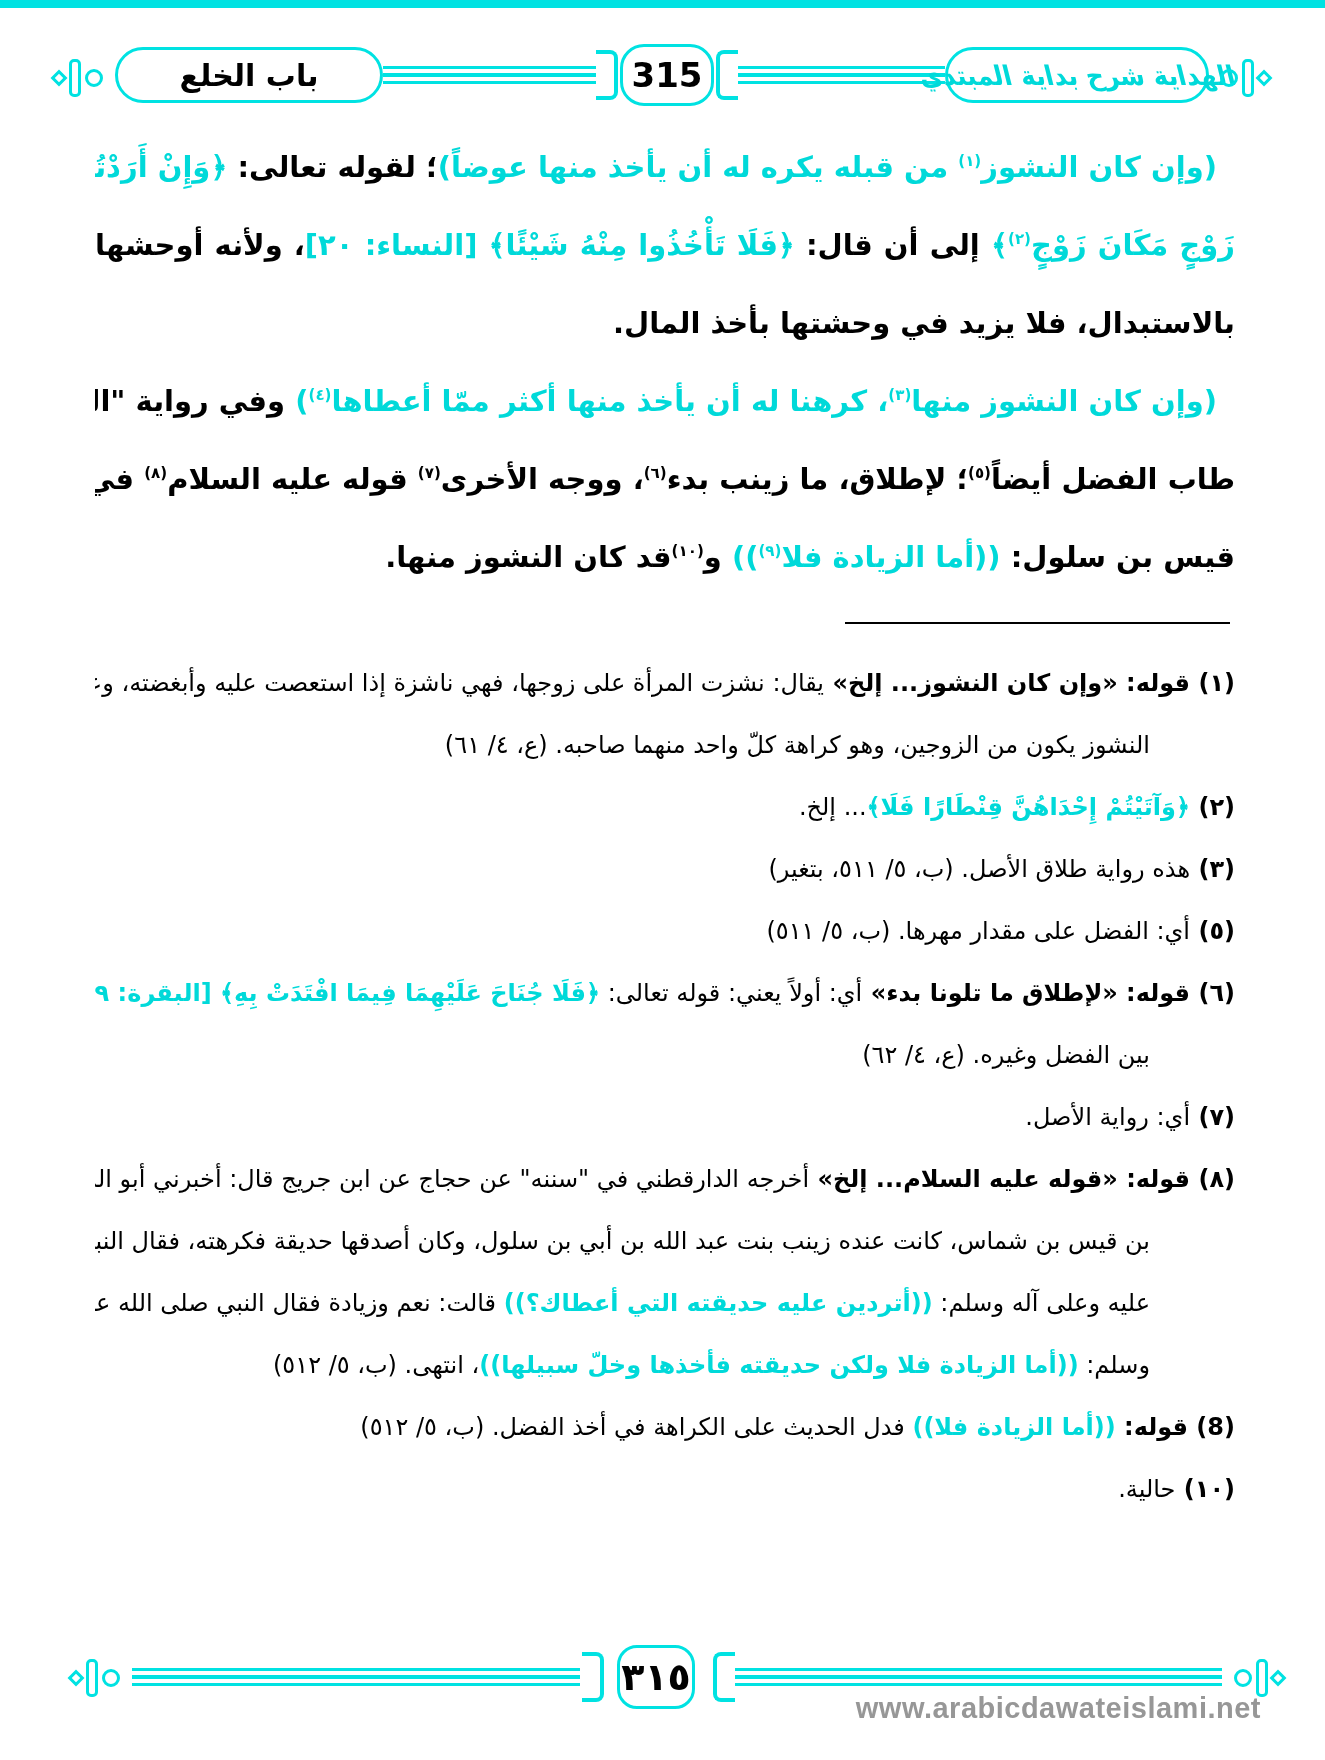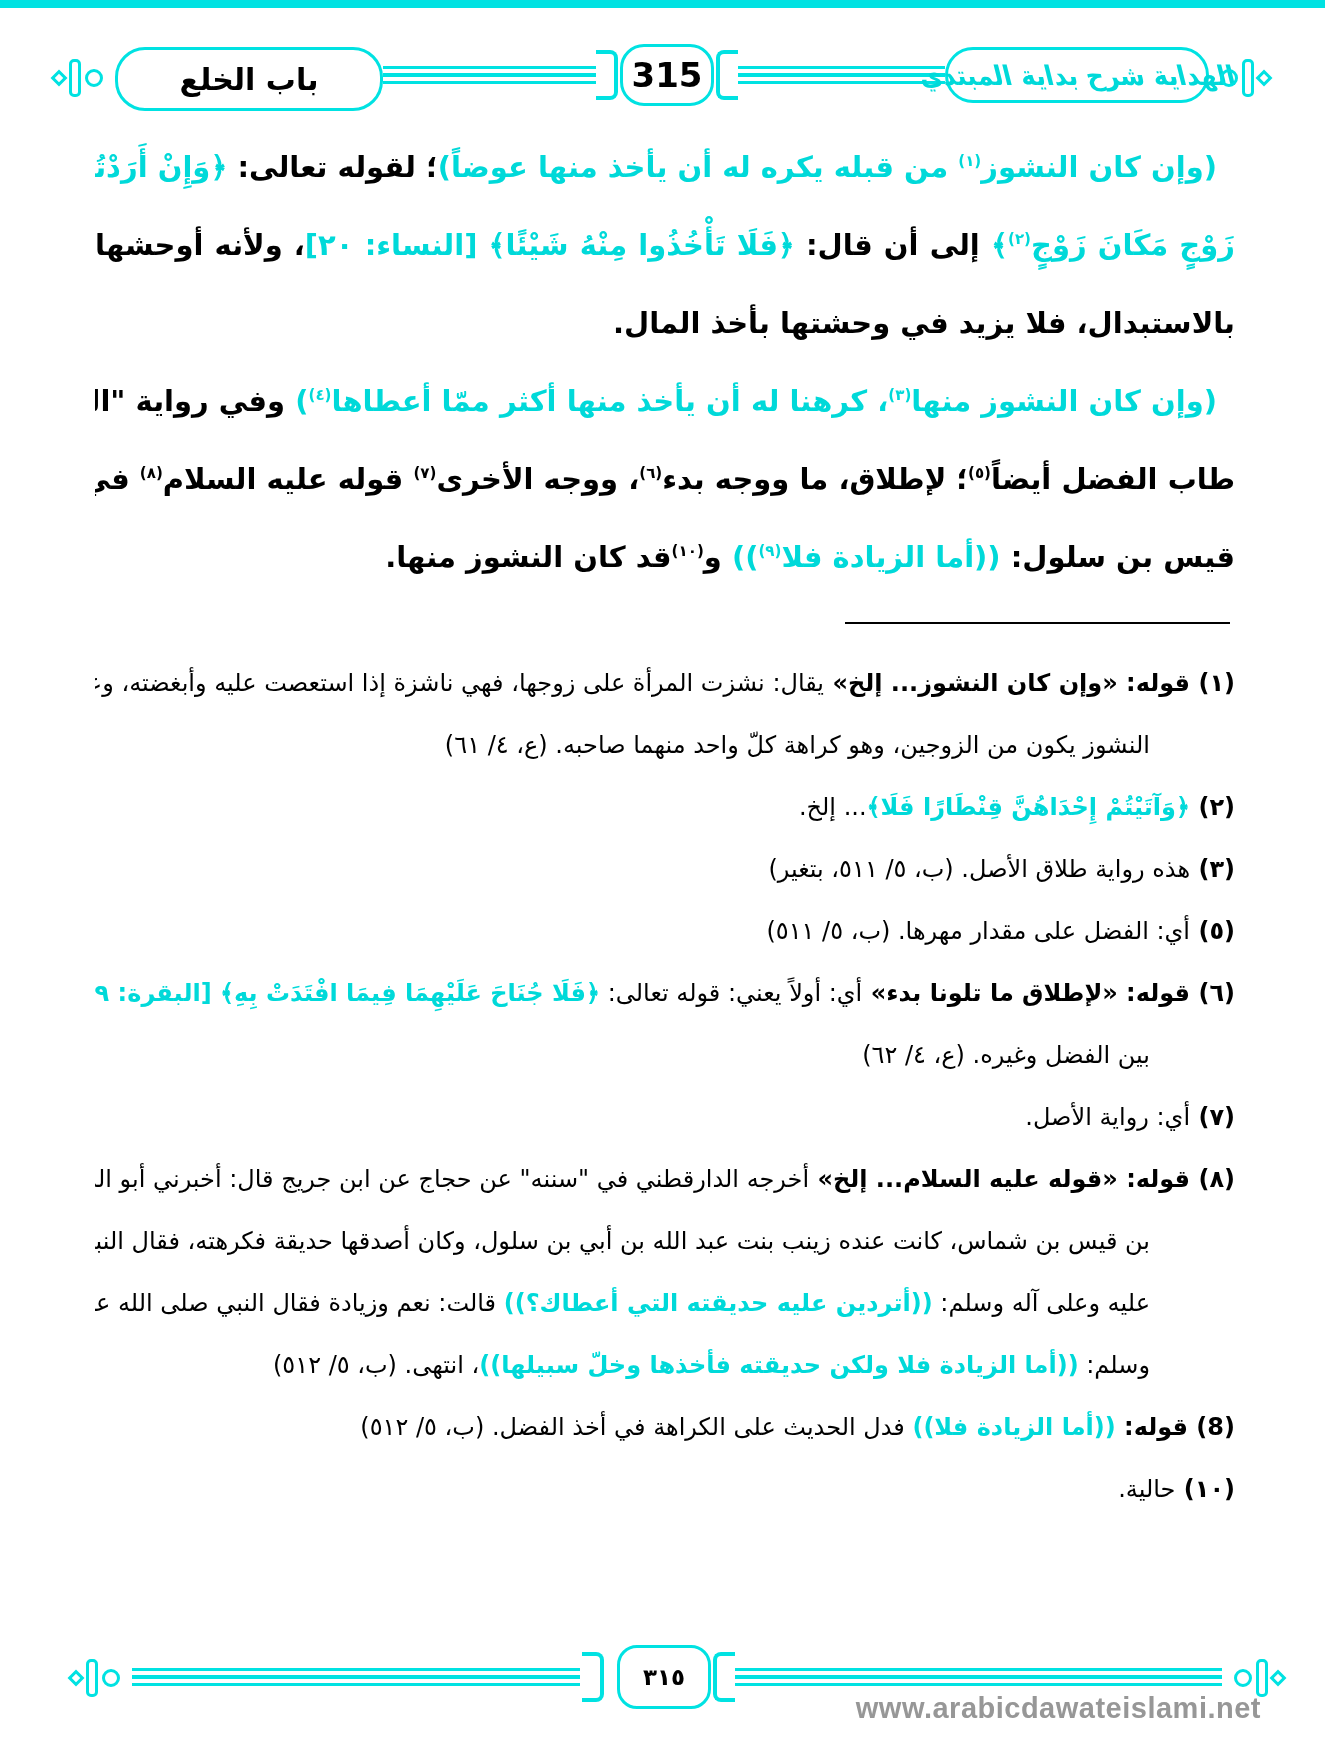--- a/index.html
+++ b/index.html
@@ -13,28 +13,28 @@
   #page{
     position:relative;width:1325px;height:1760px;background:#ffffff;
     direction:rtl;overflow:hidden;
     font-family:"DejaVu Sans",sans-serif;color:var(--ink);
   }
   
   .topbar{position:absolute;left:0;top:0;width:1325px;height:8px;background:var(--cy);}
   
   .stadium{position:absolute;border:3px solid var(--cy);border-radius:30px;background:#fff;
            display:flex;align-items:center;justify-content:center;}
-  .stadium.hleft{left:115px;top:47px;width:268px;height:64px;}
+  .stadium.hleft{left:115px;top:47px;width:268px;height:56px;}
   .stadium.hright{left:945px;top:47px;width:264px;height:56px;}
   .chapter-txt{font-size:30px;font-weight:700;color:#000;}
   .title-txt{font-size:25px;font-weight:700;color:var(--cytx);transform:skewX(14deg) scaleY(1.08);white-space:nowrap;}
   .badge{position:absolute;border:3px solid var(--cy);border-radius:24px;background:#fff;
          display:flex;align-items:center;justify-content:center;font-weight:700;}
   .badge.htop{left:620px;top:44px;width:94px;height:62px;font-size:34px;}
-  .badge.hbottom{left:617px;top:1645px;width:94px;height:64px;font-size:23px;border-radius:20px;}
+  .badge.hbottom{left:617px;top:1645px;width:78px;height:64px;font-size:38px;border-radius:20px;}
   .tri3{position:absolute;height:18px;
         background:linear-gradient(to bottom,var(--cy) 0 3px,#fff 3px 7px,var(--cy) 7px 11px,#fff 11px 15px,var(--cy) 15px 18px);}
   .bracket{position:absolute;width:22px;height:50px;border:4px solid var(--cy);background:#fff;}
   .bracket.open-r{border-left:4px solid var(--cy);border-right:none;border-radius:8px 0 0 8px;}
   .bracket.open-l{border-right:4px solid var(--cy);border-left:none;border-radius:0 8px 8px 0;}
   .cap{position:absolute;width:62px;height:44px;}
   .cap .ring{position:absolute;width:18px;height:18px;border:3px solid var(--cy);border-radius:50%;top:13px;}
   .cap .stem{position:absolute;width:12px;height:38px;border:3px solid var(--cy);border-radius:5px;top:3px;}
   .cap .dia{position:absolute;width:12px;height:12px;border:3px solid var(--cy);transform:rotate(45deg);top:16px;}
   .cap.left .dia{left:0;} .cap.left .stem{left:16px;} .cap.left .ring{left:32px;}
@@ -86,21 +86,21 @@
       <div class="stem"></div>
       <div class="ring"></div>
     </div>
   </div>
 
   <div id="main-lines">
       <div class="tline mline just" style="padding-right: 18px;"><span class="cy">(وإن كان النشوز</span><sup class="cy">(١)</sup><span class="cy"> من قبله يكره له أن يأخذ منها عوضاً)</span><span>؛ لقوله تعالى: </span><span class="cy">﴿وَإِنْ أَرَدْتُمُ اسْتِبْدَالَ</span></div>
       <div class="tline mline just"><span class="cy">زَوْجٍ مَكَانَ زَوْجٍ</span><sup class="cy">(٢)</sup><span class="cy">﴾ </span><span>إلى أن قال: </span><span class="cy">﴿فَلَا تَأْخُذُوا مِنْهُ شَيْئًا﴾ </span><span class="cy">[النساء: ٢٠]</span><span>، ولأنه أوحشها</span></div>
       <div class="tline mline"><span>بالاستبدال، فلا يزيد في وحشتها بأخذ المال.</span></div>
       <div class="tline mline just" style="padding-right: 18px;"><span class="cy">(وإن كان النشوز منها</span><sup class="cy">(٣)</sup><span class="cy">، كرهنا له أن يأخذ منها أكثر ممّا أعطاها</span><sup class="cy">(٤)</sup><span class="cy">) </span><span>وفي رواية "الجامع الصغير":</span></div>
-      <div class="tline mline just"><span>طاب الفضل أيضاً</span><sup>(٥)</sup><span>؛ لإطلاق، ما ووجه بدء</span><sup>(٦)</sup><span>، ووجه الأخرى</span><sup>(٧)</sup><span> قوله عليه السلام</span><sup>(٨)</sup><span> في امرأة ثابت بن</span></div>
+      <div class="tline mline just"><span>طاب الفضل أيضاً</span><sup>(٥)</sup><span>؛ لإطلاق، ما زينب بدء</span><sup>(٦)</sup><span>، ووجه الأخرى</span><sup>(٧)</sup><span> قوله عليه السلام</span><sup>(٨)</sup><span> في امرأة ثابت بن</span></div>
       <div class="tline mline"><span>قيس بن سلول: </span><span class="cy">((أما الزيادة فلا</span><sup class="cy">(٩)</sup><span class="cy">)) </span><span>و</span><sup>(١٠)</sup><span>قد كان النشوز منها.</span></div>
     </div>
 
   <div class="fnsep"></div>
 
   <div id="footnote-lines">
       <div class="tline fline just"><span class="bd">(١) قوله: «وإن كان النشوز... إلخ» </span><span>يقال: نشزت المرأة على زوجها، فهي ناشزة إذا استعصت عليه وأبغضته، وعن الزجاج:</span></div>
       <div class="tline fline" style="padding-right: 85px;"><span>النشوز يكون من الزوجين، وهو كراهة كلّ واحد منهما صاحبه. (ع، ٤/ ٦١)</span></div>
       <div class="tline fline"><span class="bd">(٢) </span><span class="cy bd">﴿وَآتَيْتُمْ إِحْدَاهُنَّ قِنْطَارًا فَلَا﴾</span><span>... إلخ.</span></div>
       <div class="tline fline"><span class="bd">(٣) </span><span>هذه رواية طلاق الأصل. (ب، ٥/ ٥١١، بتغير)</span></div>

